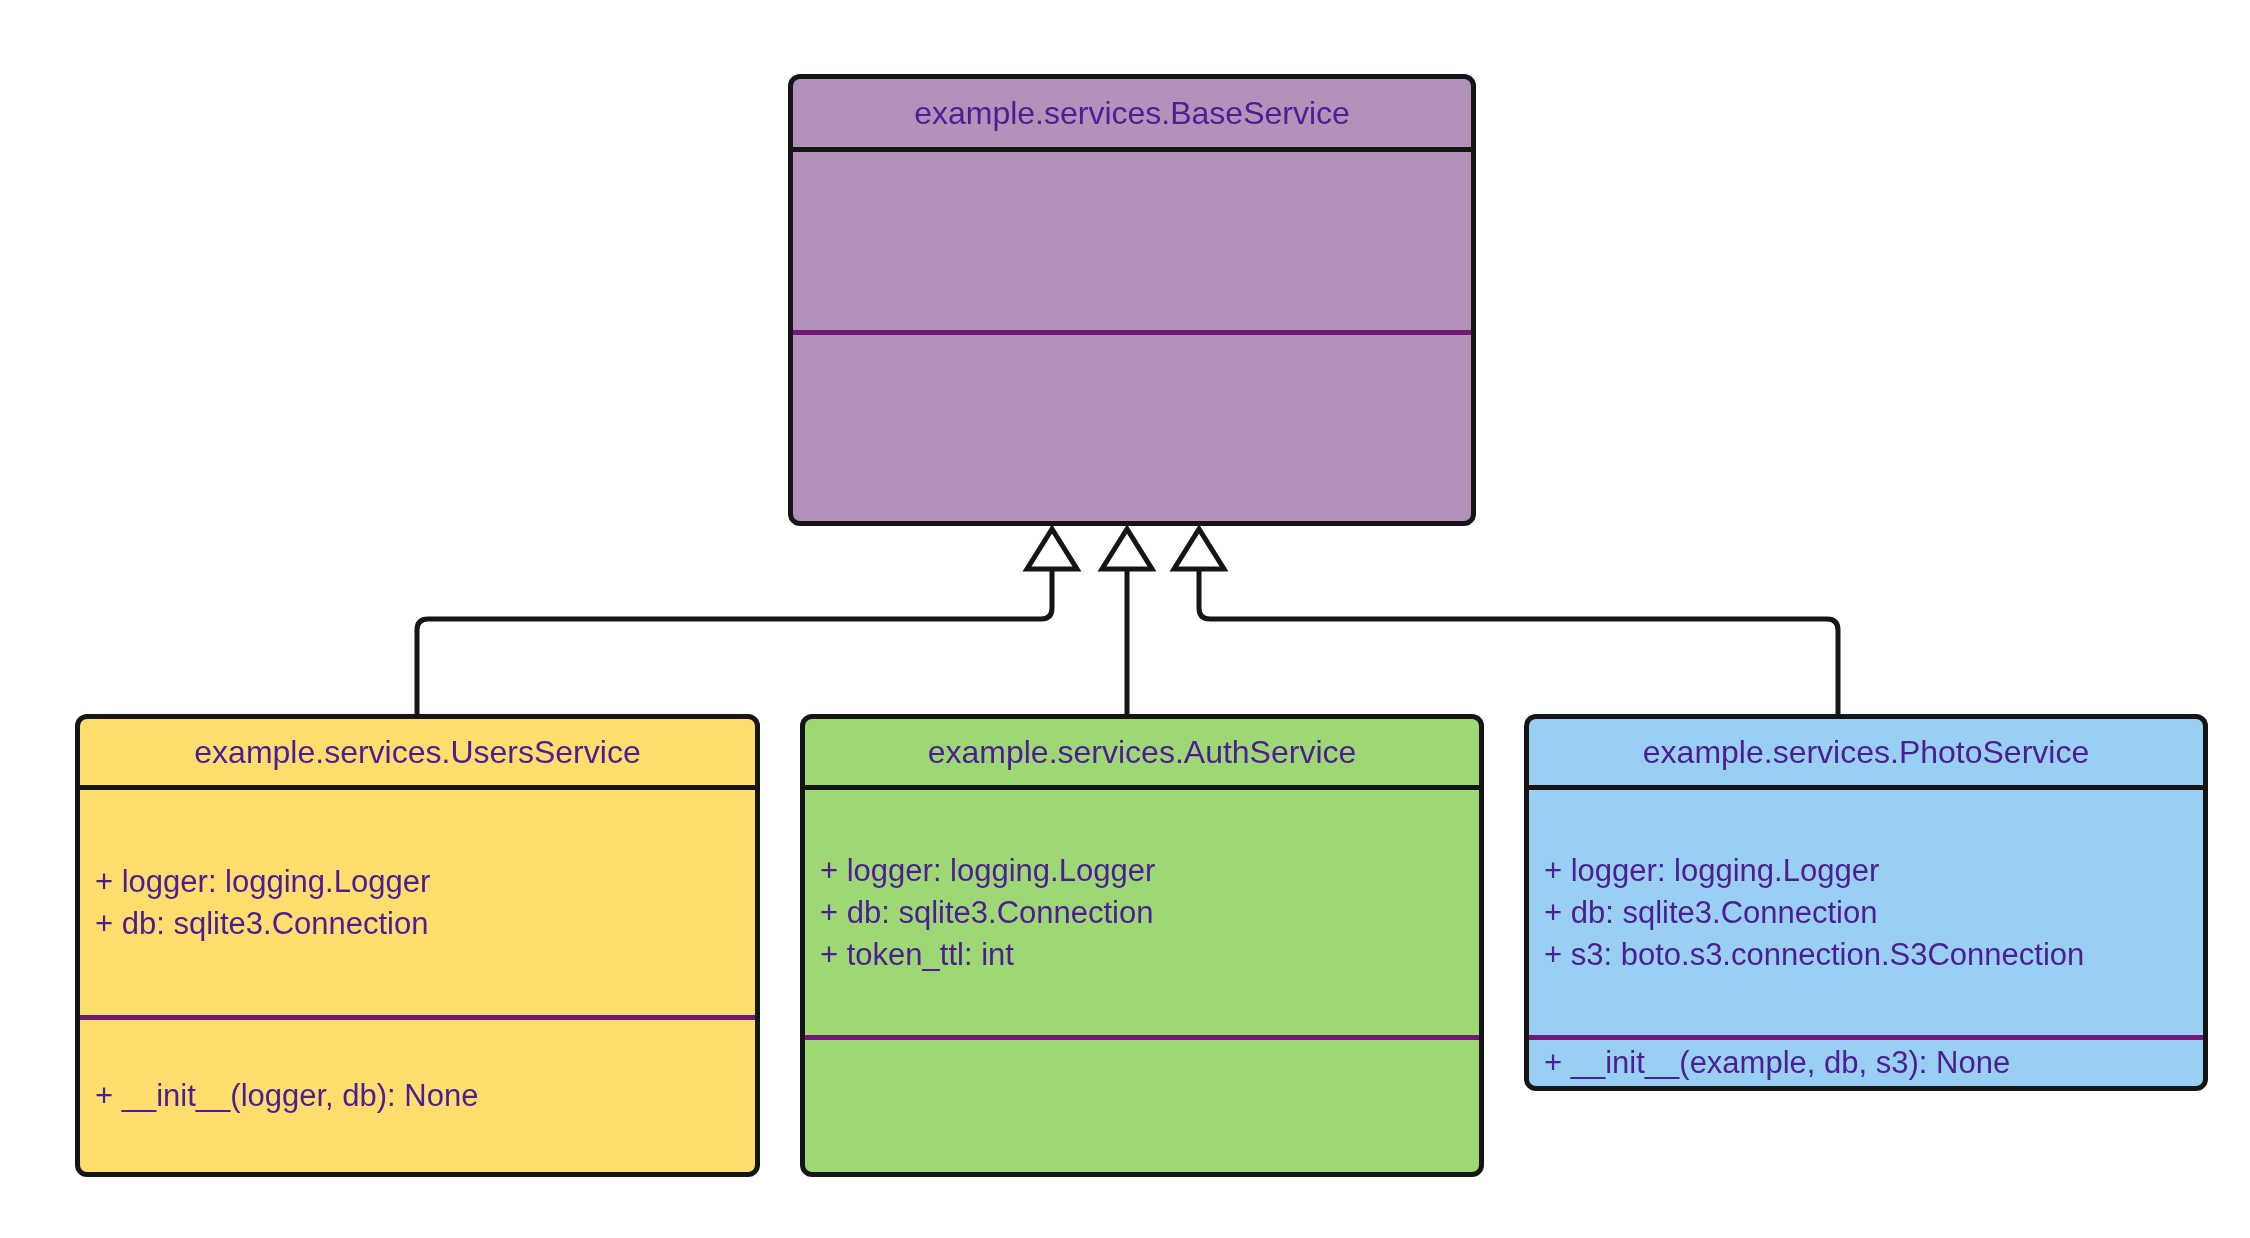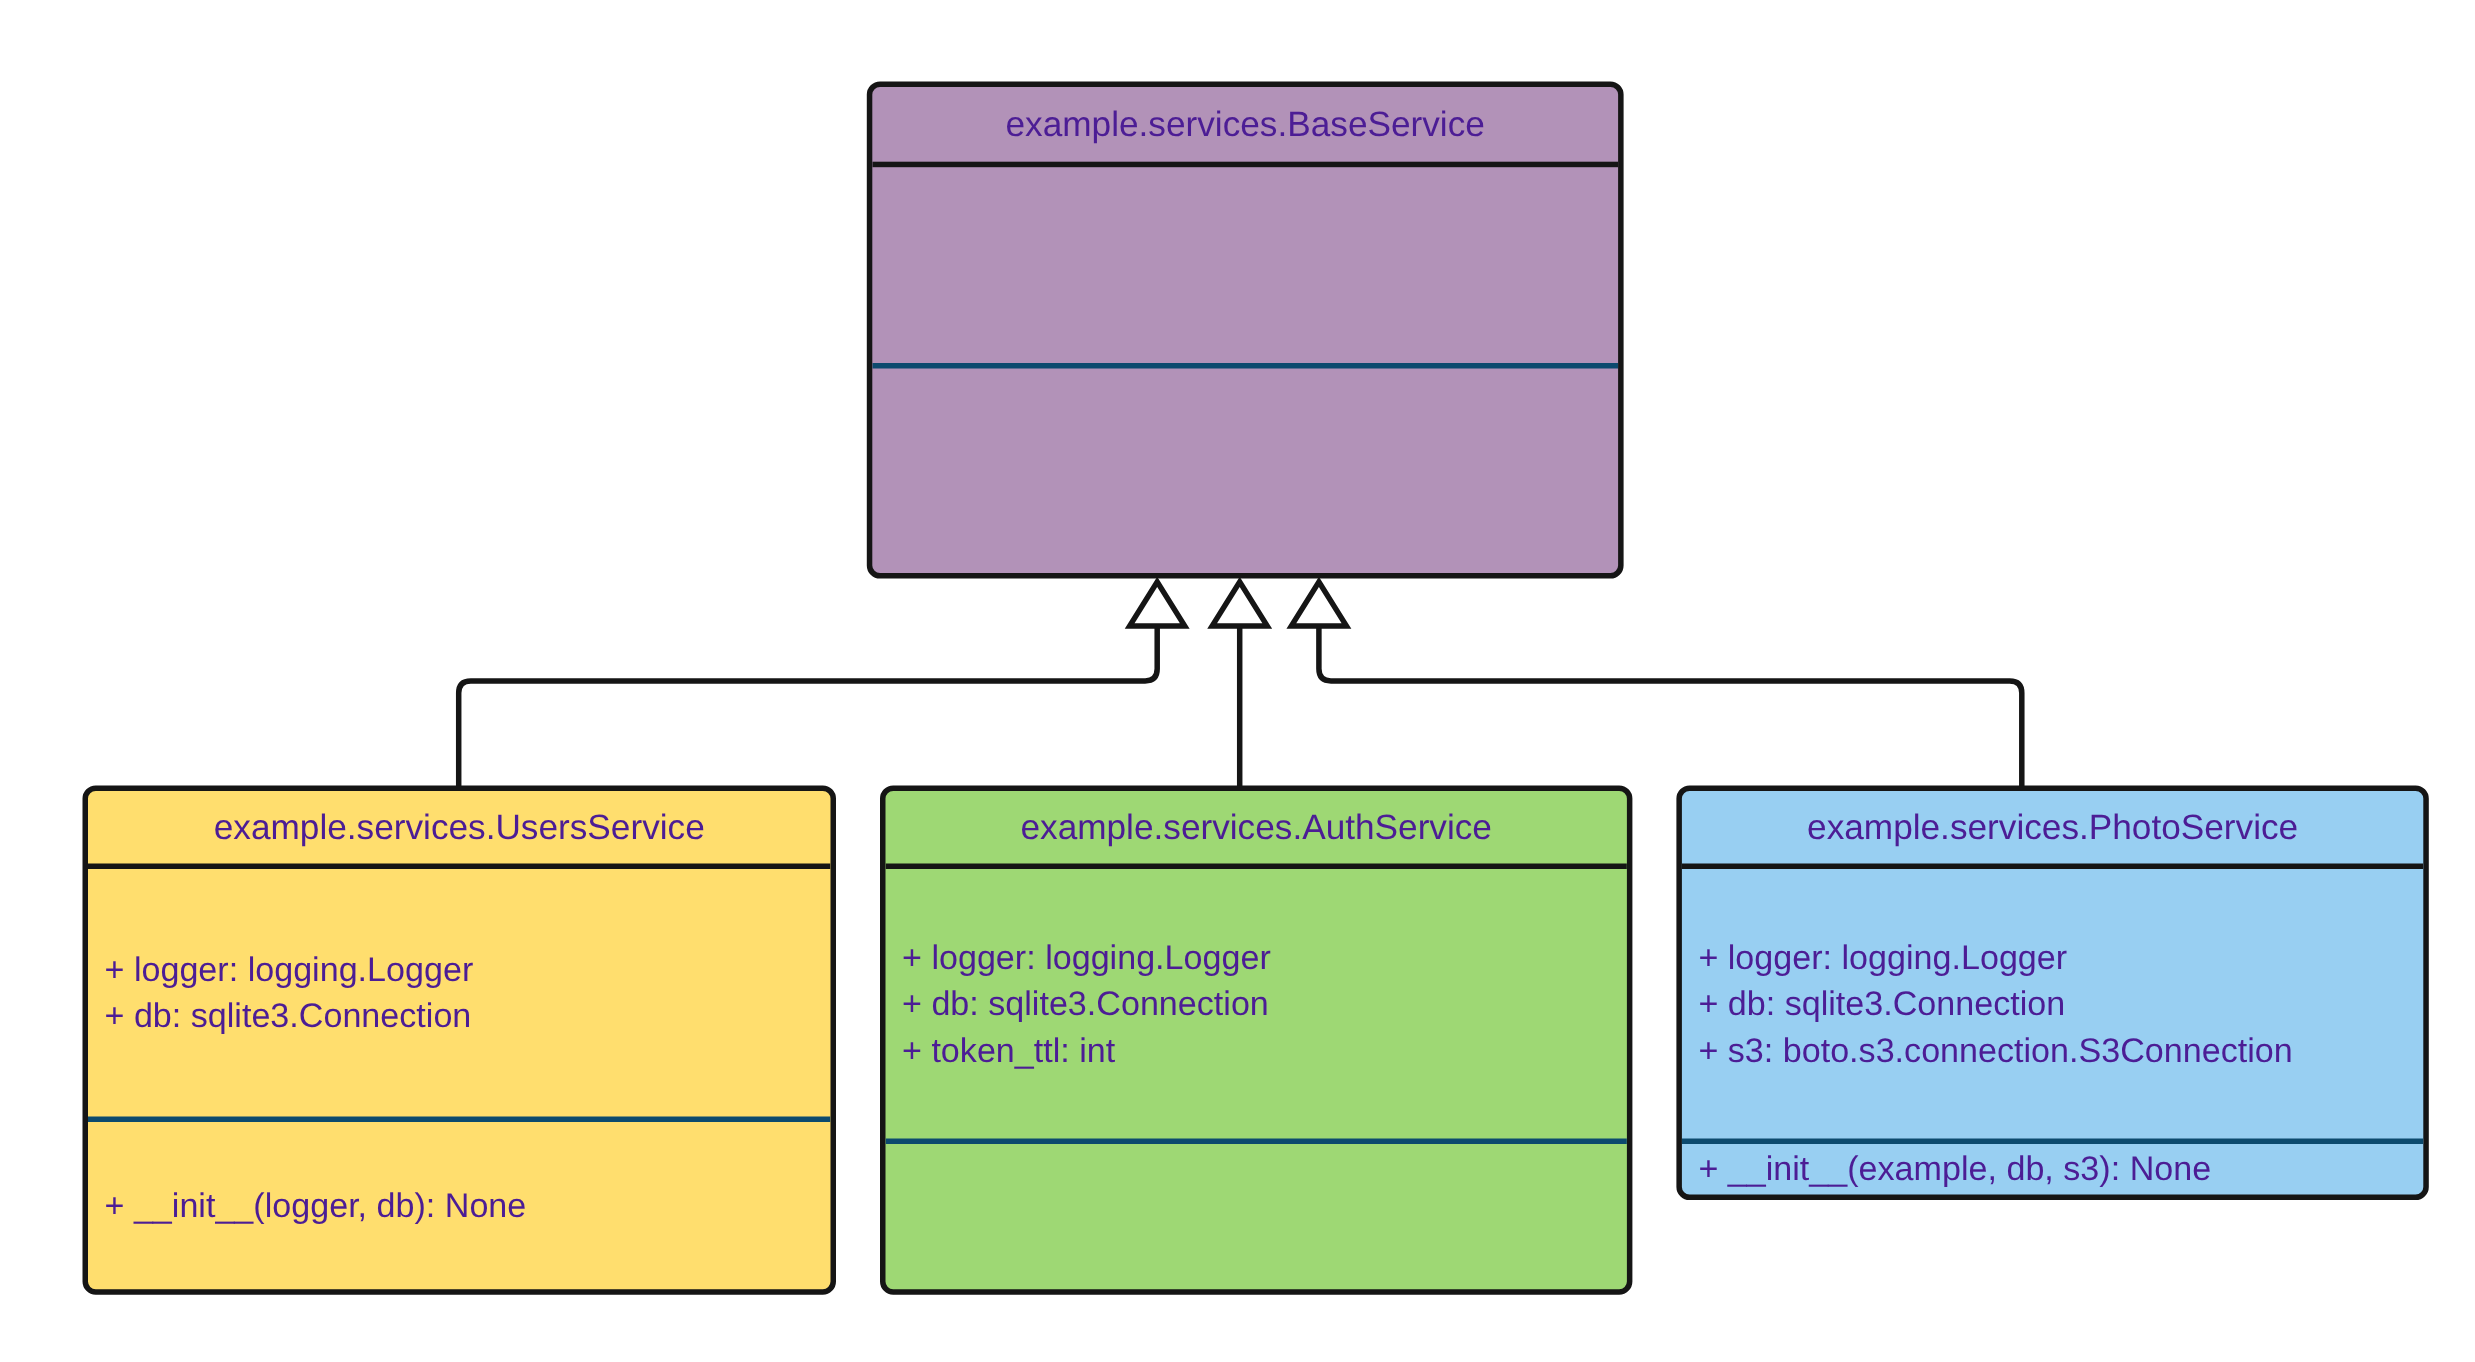--- a/index.html
+++ b/index.html
@@ -52,21 +52,21 @@
     flex: 0 0 auto;
     display: flex;
     flex-direction: column;
     justify-content: center;
     padding-left: 15px;
     padding-right: 8px;
     font-size: 31px;
     line-height: 42px;
     white-space: nowrap;
   }
-  .class-attrs { border-bottom: 5px solid #0c4a6e; }
+  .class-attrs { border-bottom: 5px solid #701a75; }
   .class-methods { flex: 1 1 auto; }
 
   
   .box-base   { left: 788px;  top: 74px;  width: 688px; height: 452px; }
   .box-base .class-title    { height: 73px; }
   .box-base .class-attrs    { height: 183px; }
 
   .box-users  { left: 75px;   top: 714px; width: 685px; height: 463px; }
   .box-users .class-title   { height: 71px; }
   .box-users .class-attrs   { height: 230px; }

